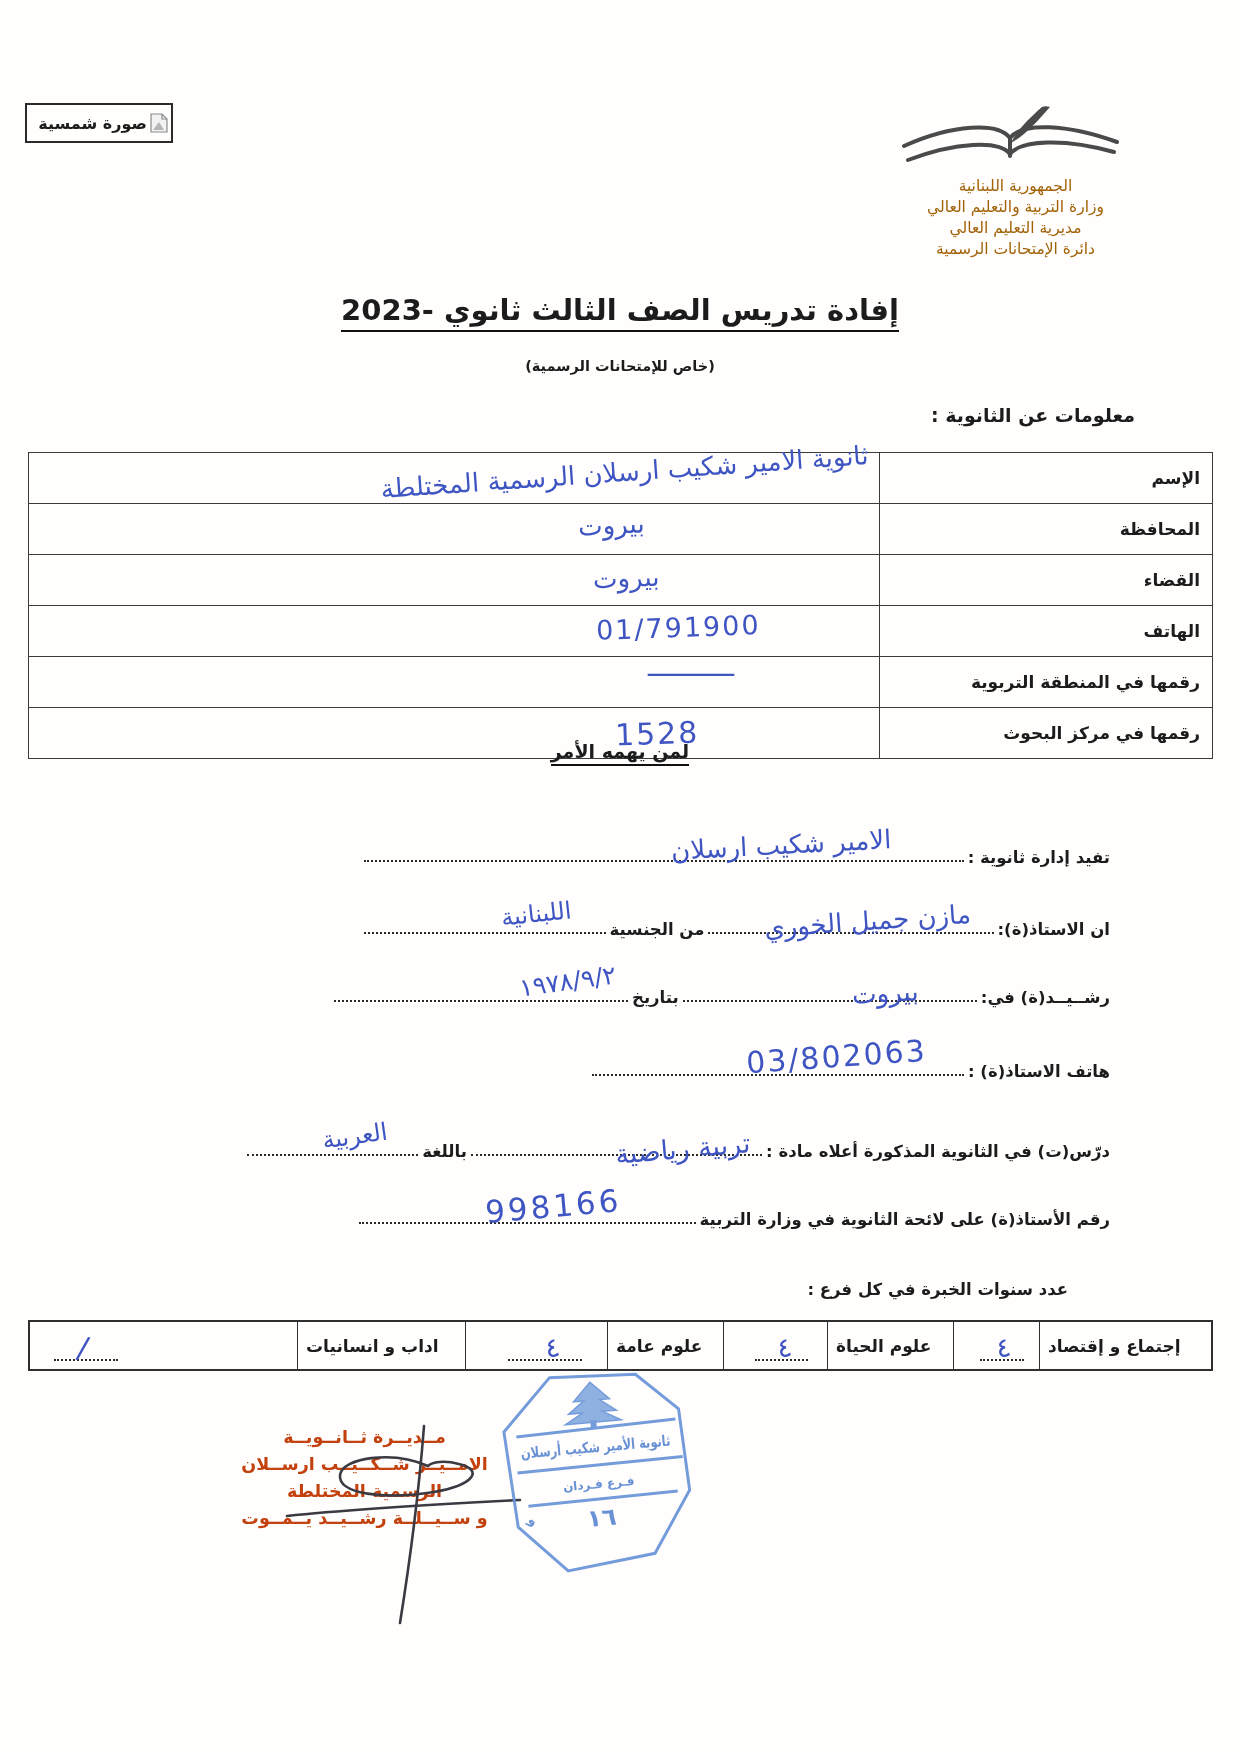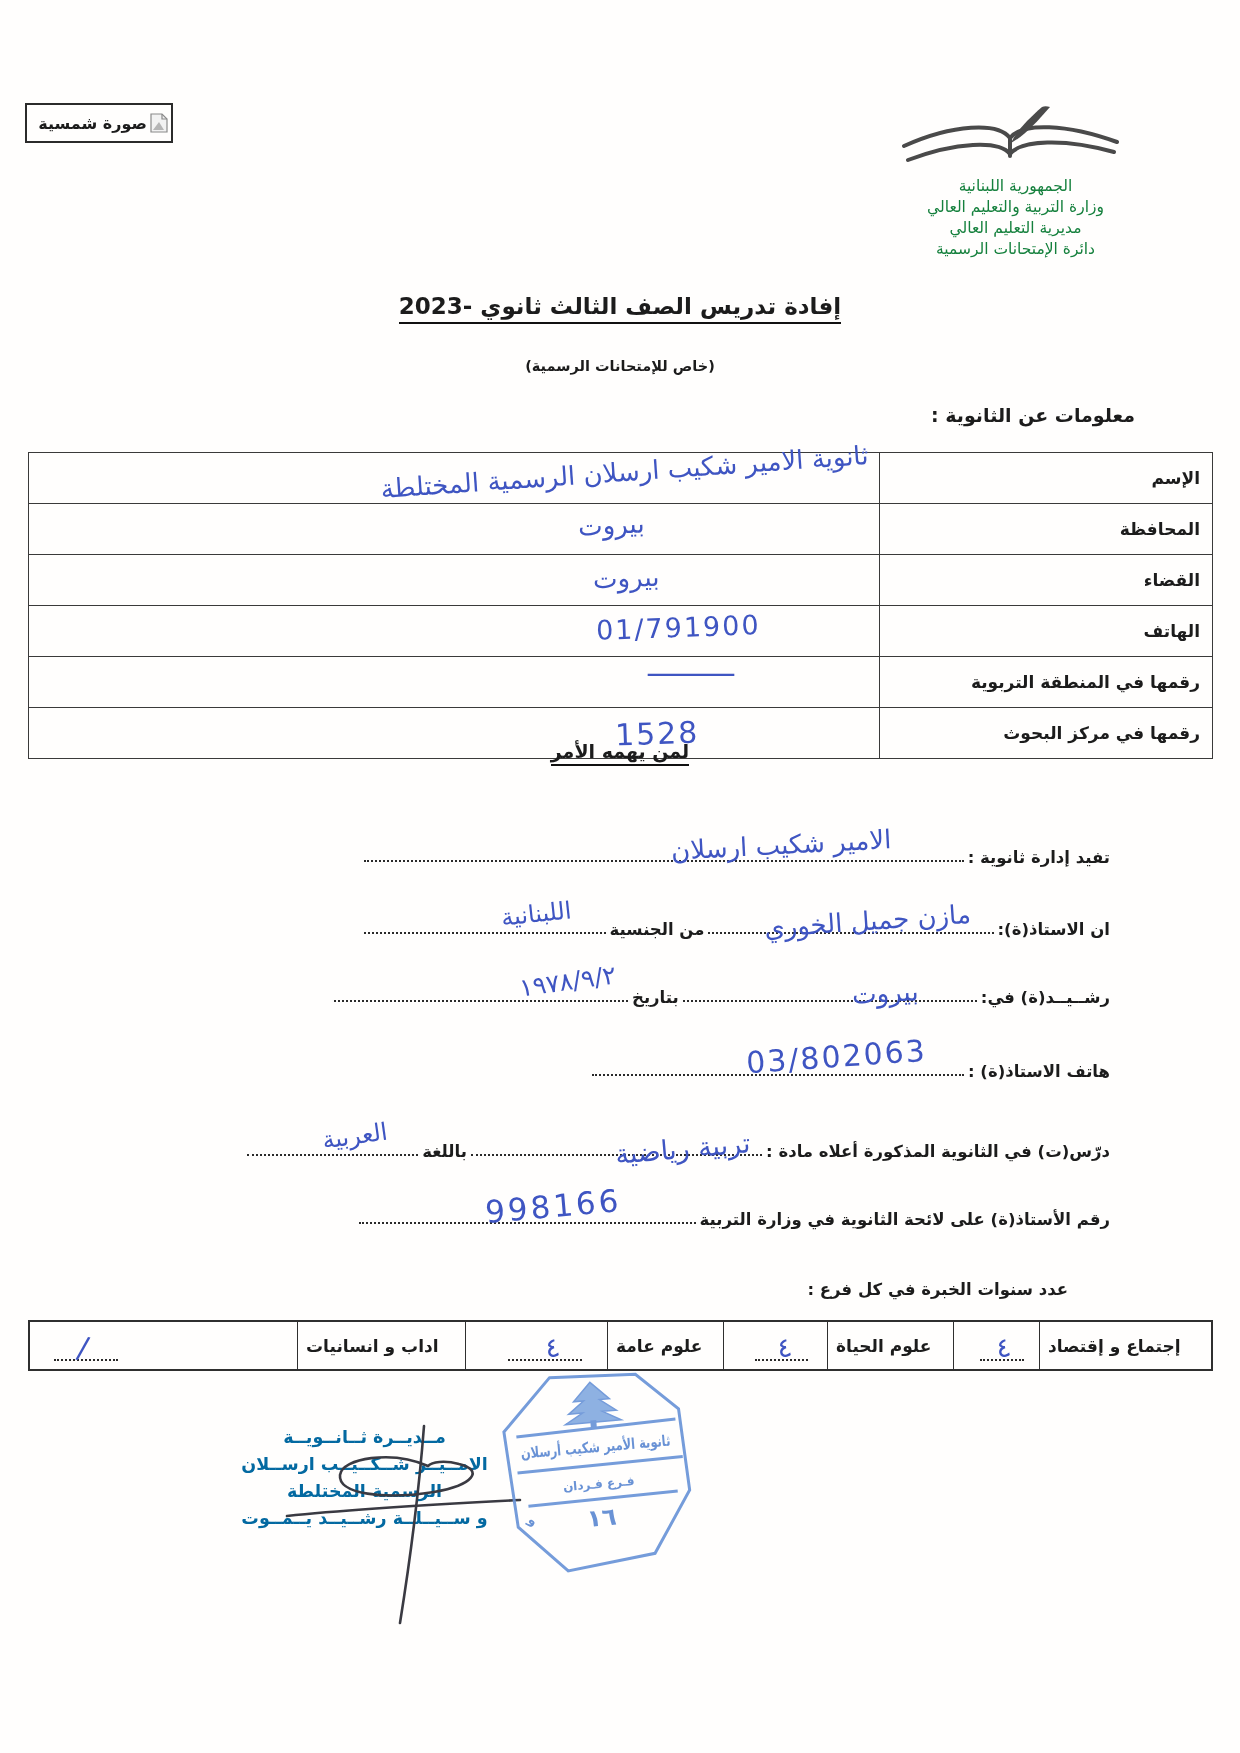--- a/index.html
+++ b/index.html
@@ -7,25 +7,25 @@
         font-family:"DejaVu Sans",sans-serif;color:#1c1c1c;direction:rtl;overflow:hidden;margin:0 auto;}
   .abs{position:absolute;}
 
   
   .photo-box{left:25px;top:103px;width:148px;height:40px;border:2px solid #2b2b2b;
              display:flex;align-items:center;gap:3px;padding:0 3px;box-sizing:border-box;}
   .photo-box .lbl{font-weight:bold;font-size:16px;white-space:nowrap;}
 
   
   .logo{left:898px;top:104px;}
-  .header-text{left:868px;top:176px;width:295px;text-align:center;font-size:15.5px;line-height:21px;font-weight:400;color:#15803d;}
+  .header-text{left:868px;top:176px;width:295px;text-align:center;font-size:15.5px;line-height:21px;font-weight:400;color:#a16207;}
 
   
   .page-title{top:293px;left:0;width:100%;text-align:center;}
-  .page-title span{font-size:23px;font-weight:bold;border-bottom:2.5px solid #111;padding-bottom:3px;}
+  .page-title span{font-size:29px;font-weight:bold;border-bottom:2.5px solid #111;padding-bottom:3px;}
   .page-subtitle{top:358px;left:0;width:100%;text-align:center;font-size:14.5px;font-weight:bold;}
   .si-heading{top:404px;right:105px;font-size:19px;font-weight:bold;}
 
   
   .si-table{top:452px;left:28px;right:27px;border:1.8px solid #3a3a3a;}
   .si-row{display:flex;direction:rtl;height:50px;border-bottom:1.6px solid #3a3a3a;}
   .si-row:last-child{border-bottom:none;}
   .si-label{width:333px;border-left:1.6px solid #3a3a3a;display:flex;align-items:center;
             padding-right:12px;box-sizing:border-box;font-size:17px;font-weight:bold;}
   .si-value{flex:1;position:relative;}
@@ -69,21 +69,21 @@
   .exp-cell:last-child{border-left:none;}
   .exp-label{font-size:17px;font-weight:bold;justify-content:flex-end;padding-left:8px;padding-right:6px;}
   .exp-val{position:relative;}
   .exp-val .dots{position:absolute;bottom:8px;right:18%;left:30%;border-bottom:2.6px dotted #2a2a2a;}
   .exp-val .hw{font-size:27px;right:34%;bottom:6px;transform:rotate(-10deg);}
   .exp-val.last .dots{right:auto;left:24px;width:64px;}
   .exp-val.last .hw{right:auto;left:48px;bottom:4px;font-size:30px;transform:rotate(12deg);}
 
   
   .principal{top:1424px;left:222px;width:285px;text-align:center;font-weight:bold;font-size:17.5px;
-             line-height:27px;color:#0369a1;letter-spacing:1px;}
+             line-height:27px;color:#c2410c;letter-spacing:1px;}
   .stamp-wrap{left:498px;top:1368px;transform:rotate(-5deg);opacity:.92;}
   .sig{left:272px;top:1418px;}
 </style>
 </head>
 <body>
 
 <div class="page">
 
   <div class="abs photo-box">
     <svg width="18" height="20" viewBox="0 0 18 20">

